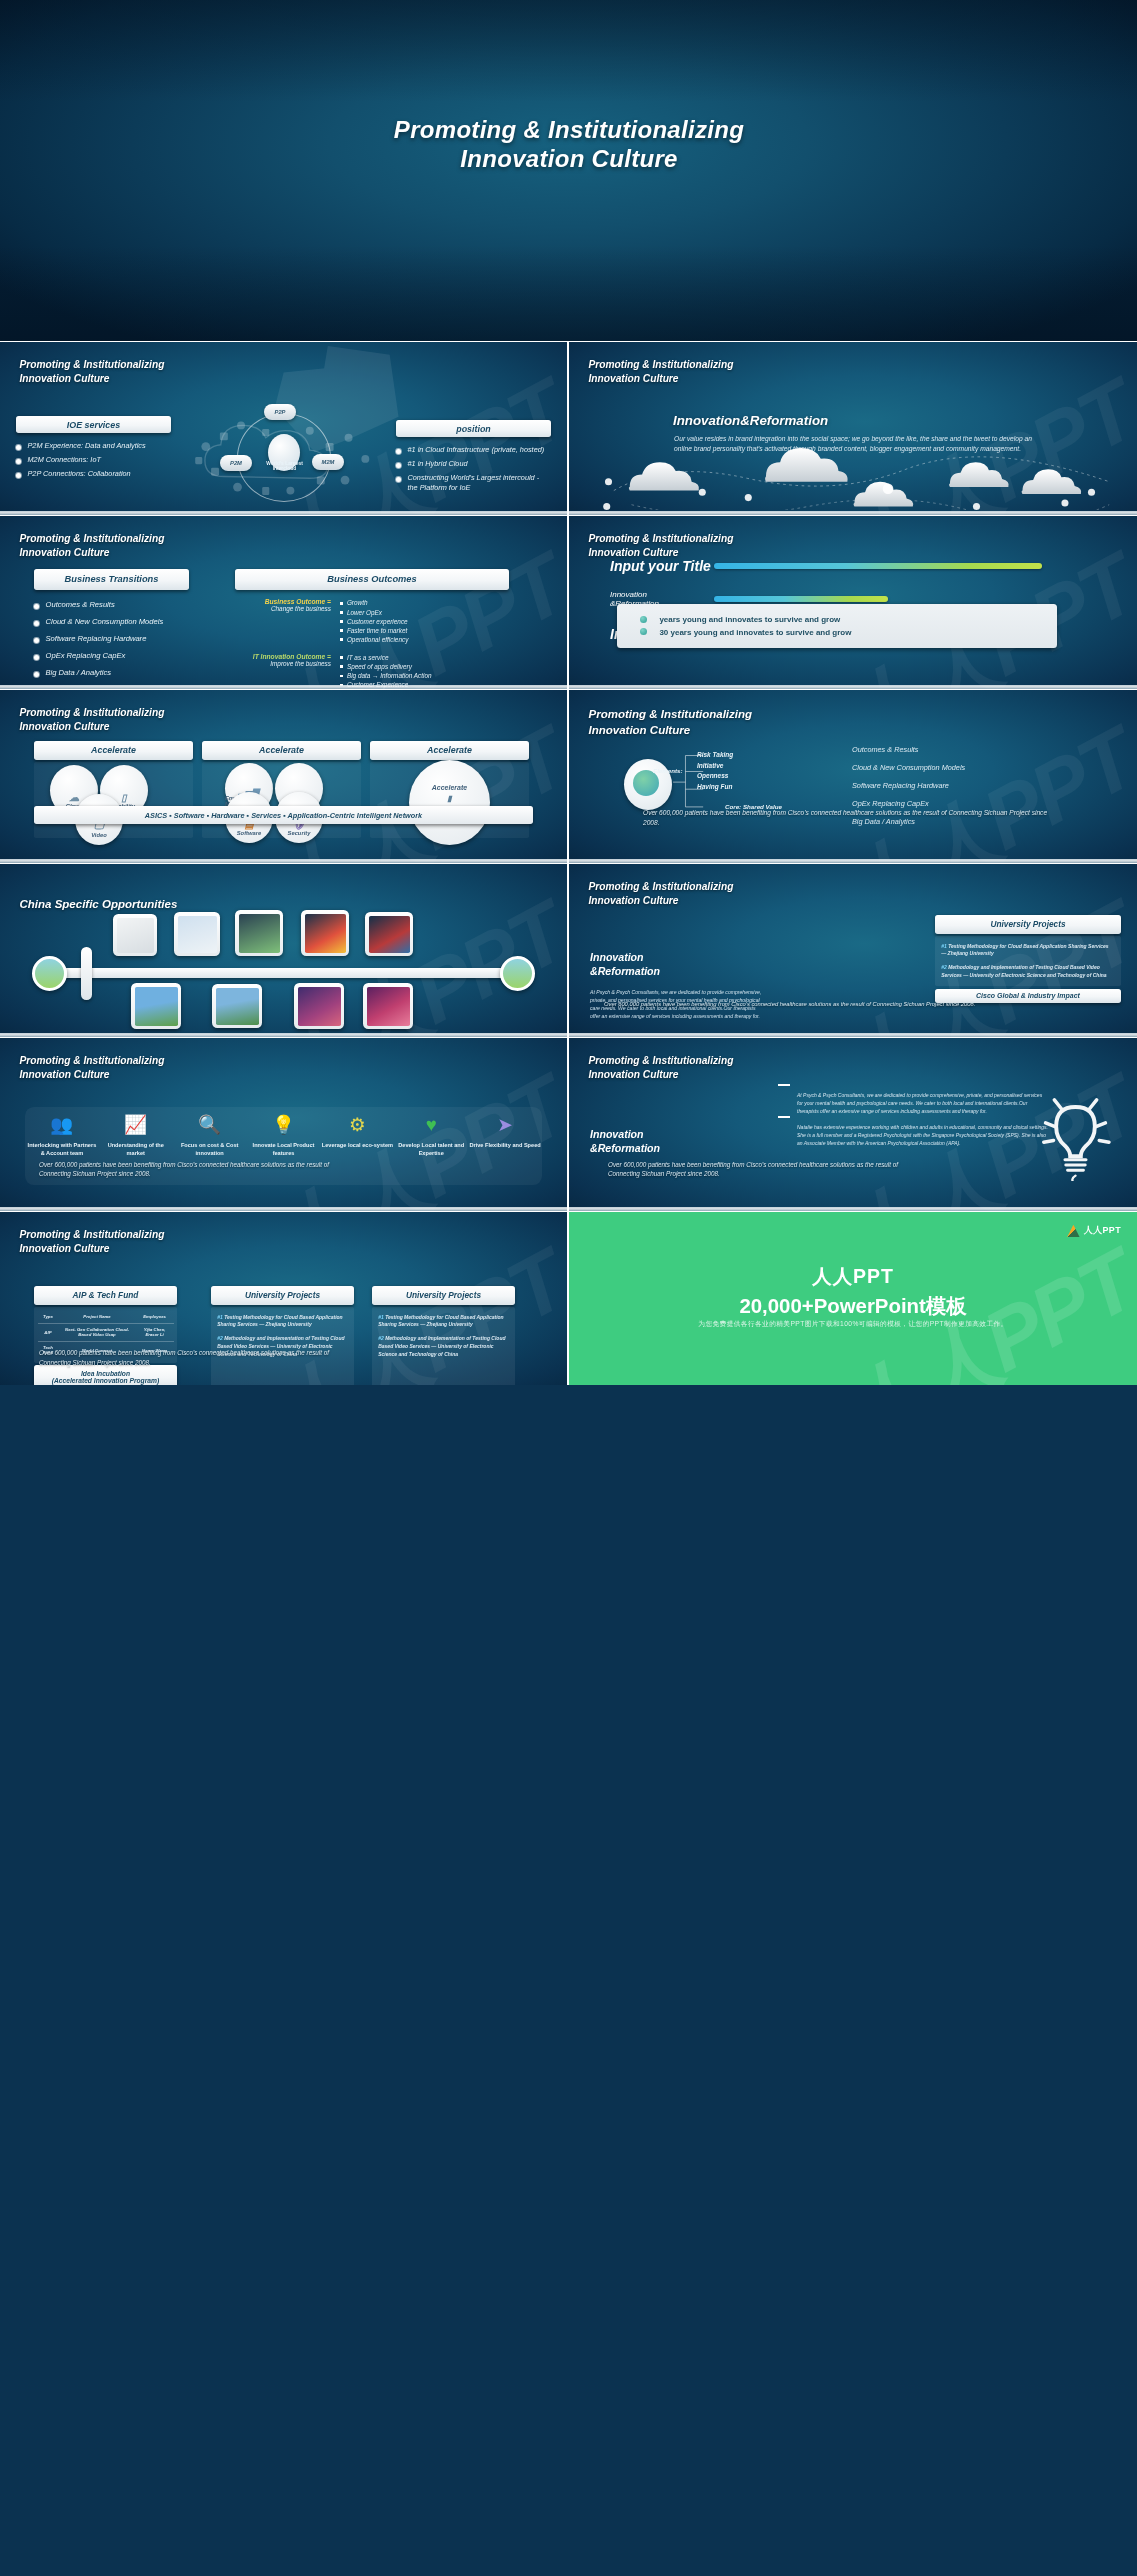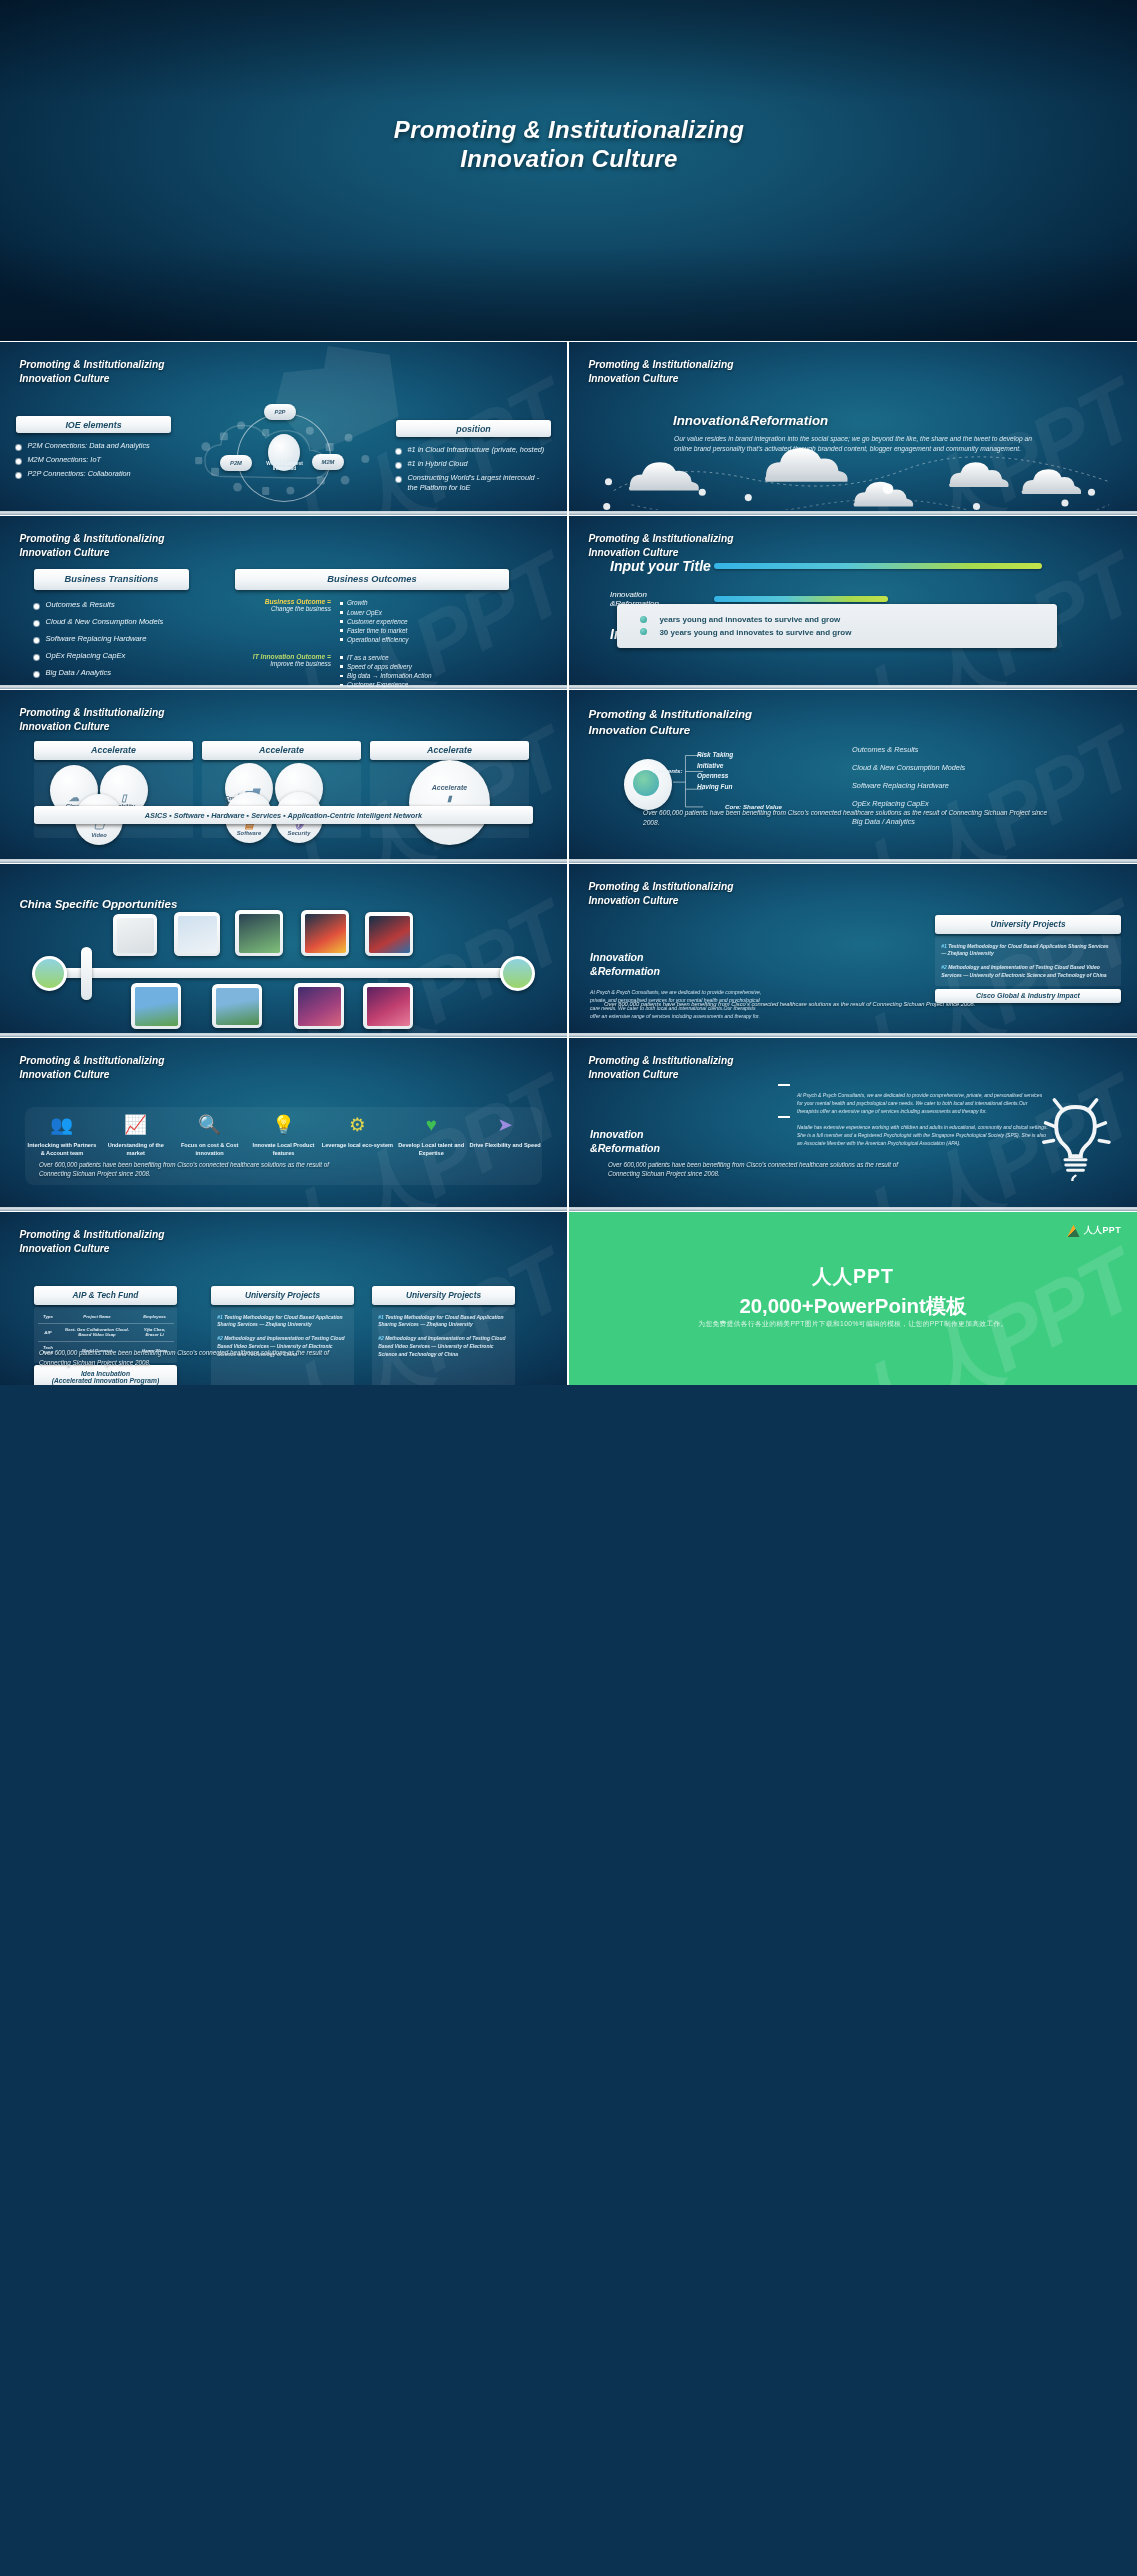--- a/index.html
+++ b/index.html
@@ -283,23 +283,23 @@
       <div class="core"></div>
       <div class="corelbl">
         <div>World's Largest</div>
         <div>Intercloud</div>
       </div>
       <div class="ncl" style="left:264px;top:62px;width:32px;height:16px;">P2P</div>
       <div class="ncl" style="left:220px;top:113px;width:32px;height:16px;">P2M</div>
       <div class="ncl" style="left:312px;top:112px;width:32px;height:16px;">M2M</div>
 
       <div class="s1-left">
-        <div class="pill">IOE elements</div>
+        <div class="pill">IOE services</div>
         <ul class="bullets">
-          <li>P2M Connections: Data and Analytics</li>
+          <li>P2M Experience: Data and Analytics</li>
           <li>M2M Connections:  IoT</li>
           <li>P2P Connections: Collaboration</li>
         </ul>
       </div>
       <div class="s1-right">
         <div class="pill">position</div>
         <ul class="bullets">
           <li>#1 in Cloud Infrastructure (private, hosted)</li>
           <li>#1 in Hybrid Cloud</li>
           <li>Constructing World's Largest intercould - the Platform for IoE</li>

